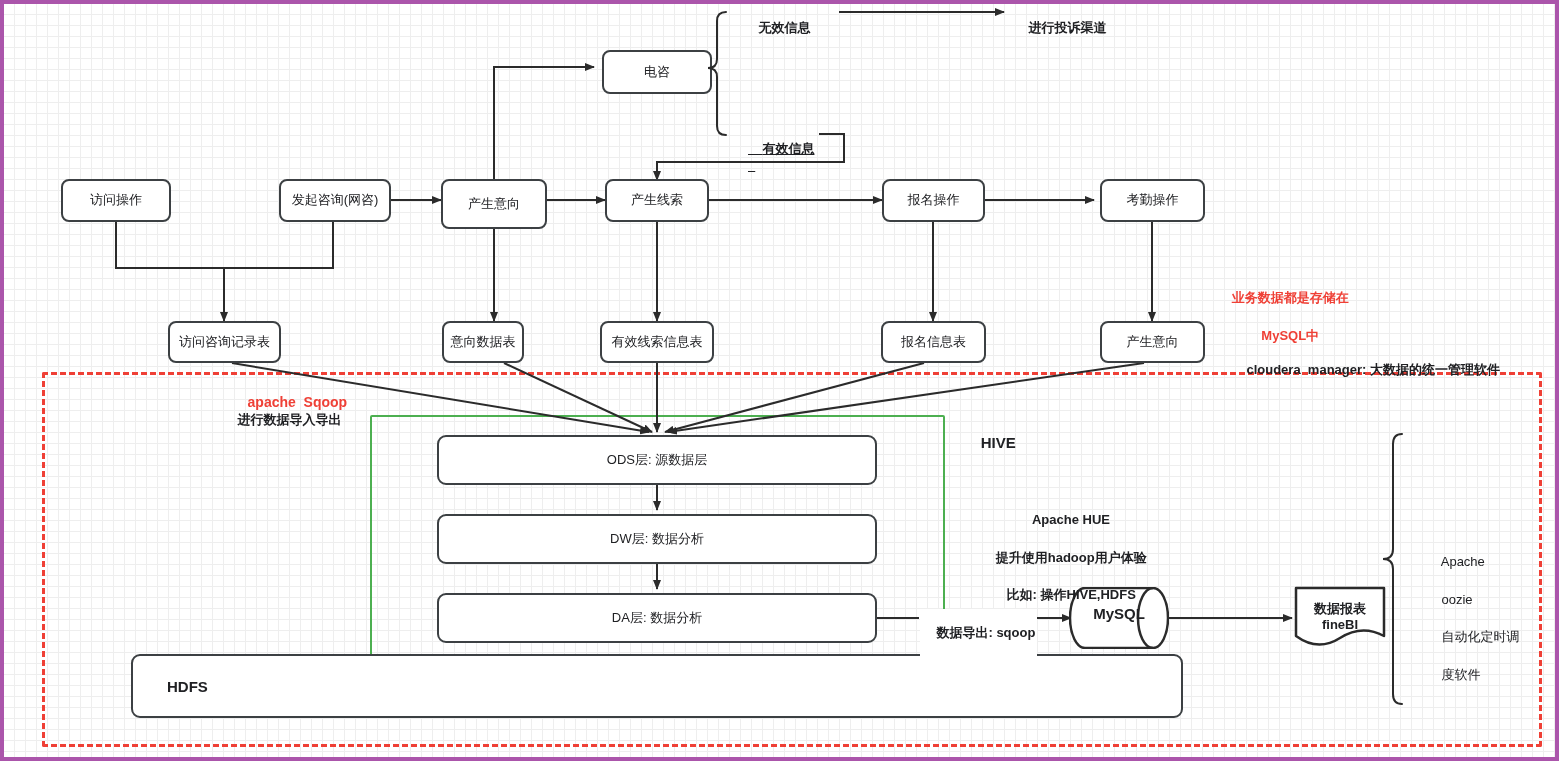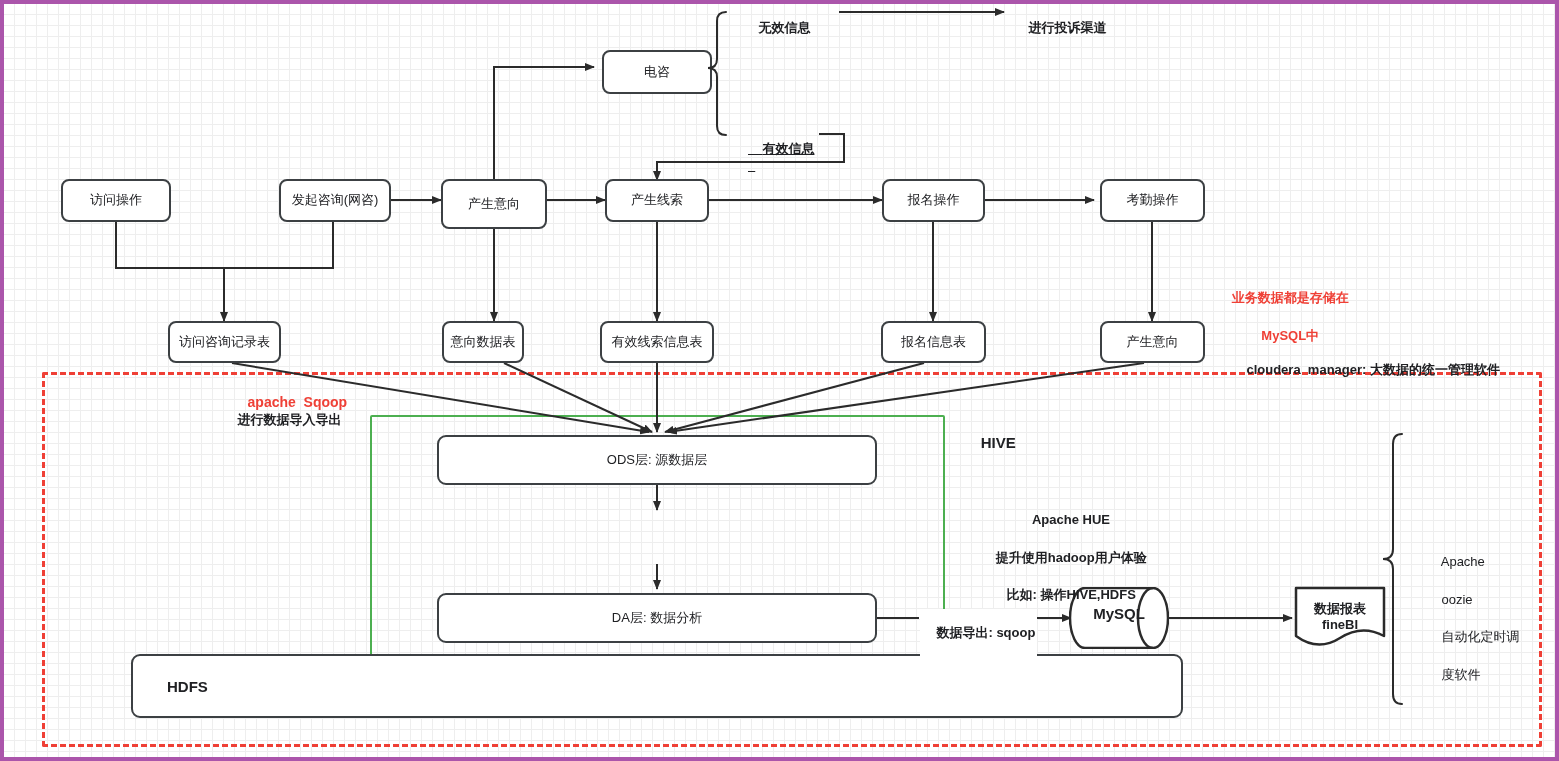--- a/index.html
+++ b/index.html
@@ -194,20 +194,23 @@
   <div class="node" style="left:877px;top:317px;width:105px;height:42px;">
     <span>报名信息表</span>
   </div>
   <div class="node" style="left:1096px;top:317px;width:105px;height:42px;">
     <span>产生意向</span>
   </div>
 
   <div class="layer-box" style="left:433px;top:431px;width:440px;height:50px;">
     <span>ODS层: 源数据层</span>
   </div>
+  <div class="layer-box" style="left:433px;top:510px;width:440px;height:50px;">
+    <span>DW层: 数据分析</span>
+  </div>
   <div class="layer-box" style="left:433px;top:589px;width:440px;height:50px;">
     <span>DA层: 数据分析</span>
   </div>
 
   <div class="hdfs-box" style="left:127px;top:650px;width:1052px;height:64px;">
     <span>HDFS</span>
   </div>
 
   <div class="shape-wrap" style="left:1065px;top:583px;width:100px;height:54px;">
     <svg width="100" height="62" viewBox="0 0 100 62">

